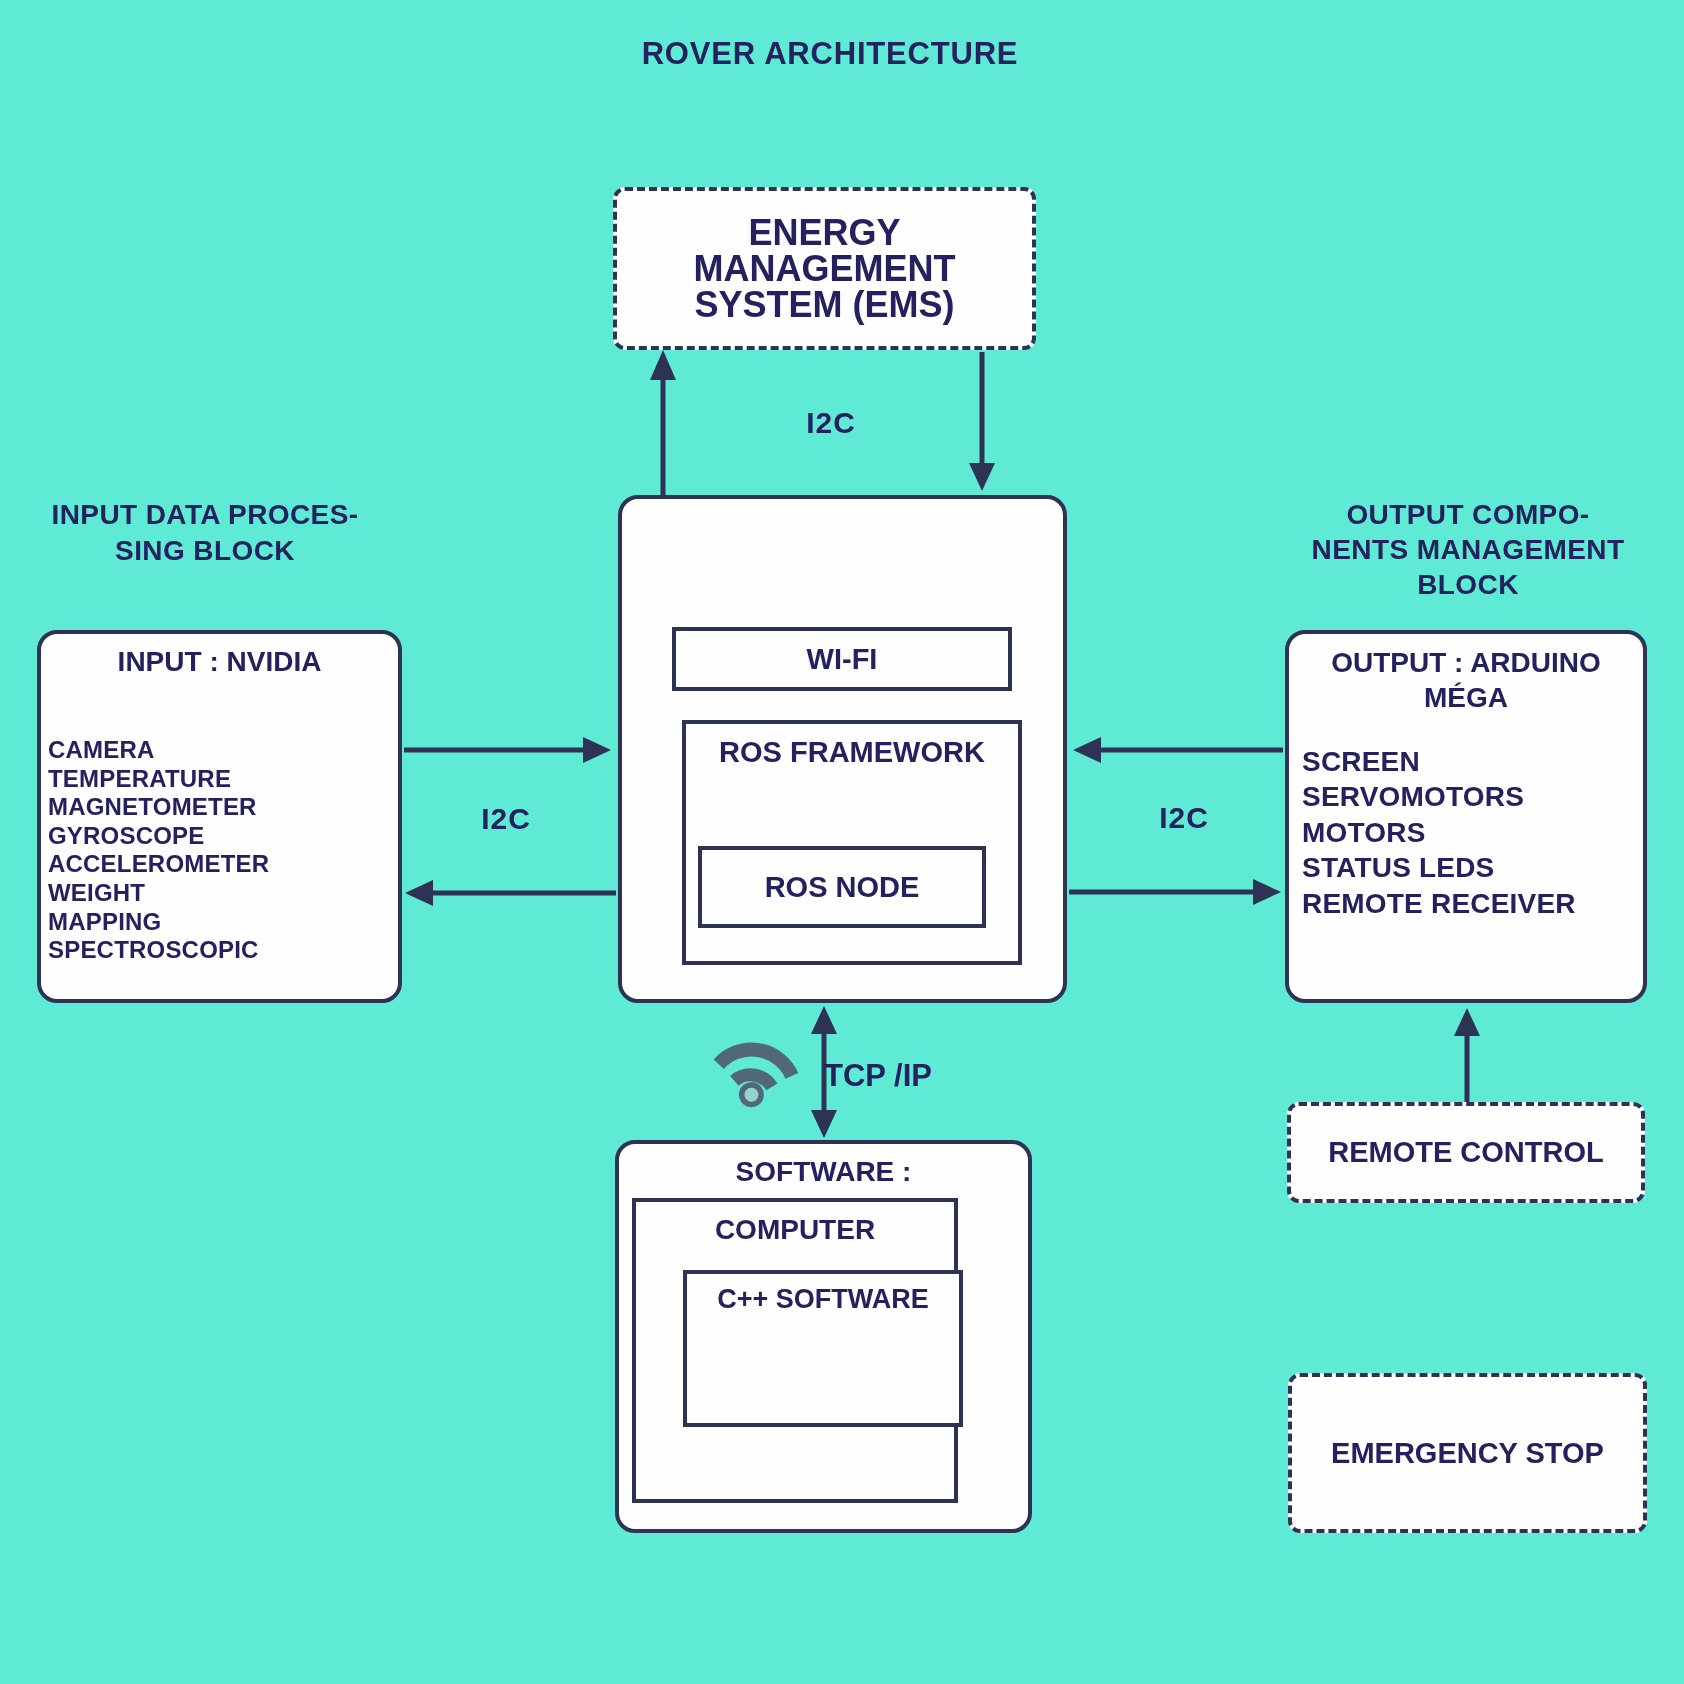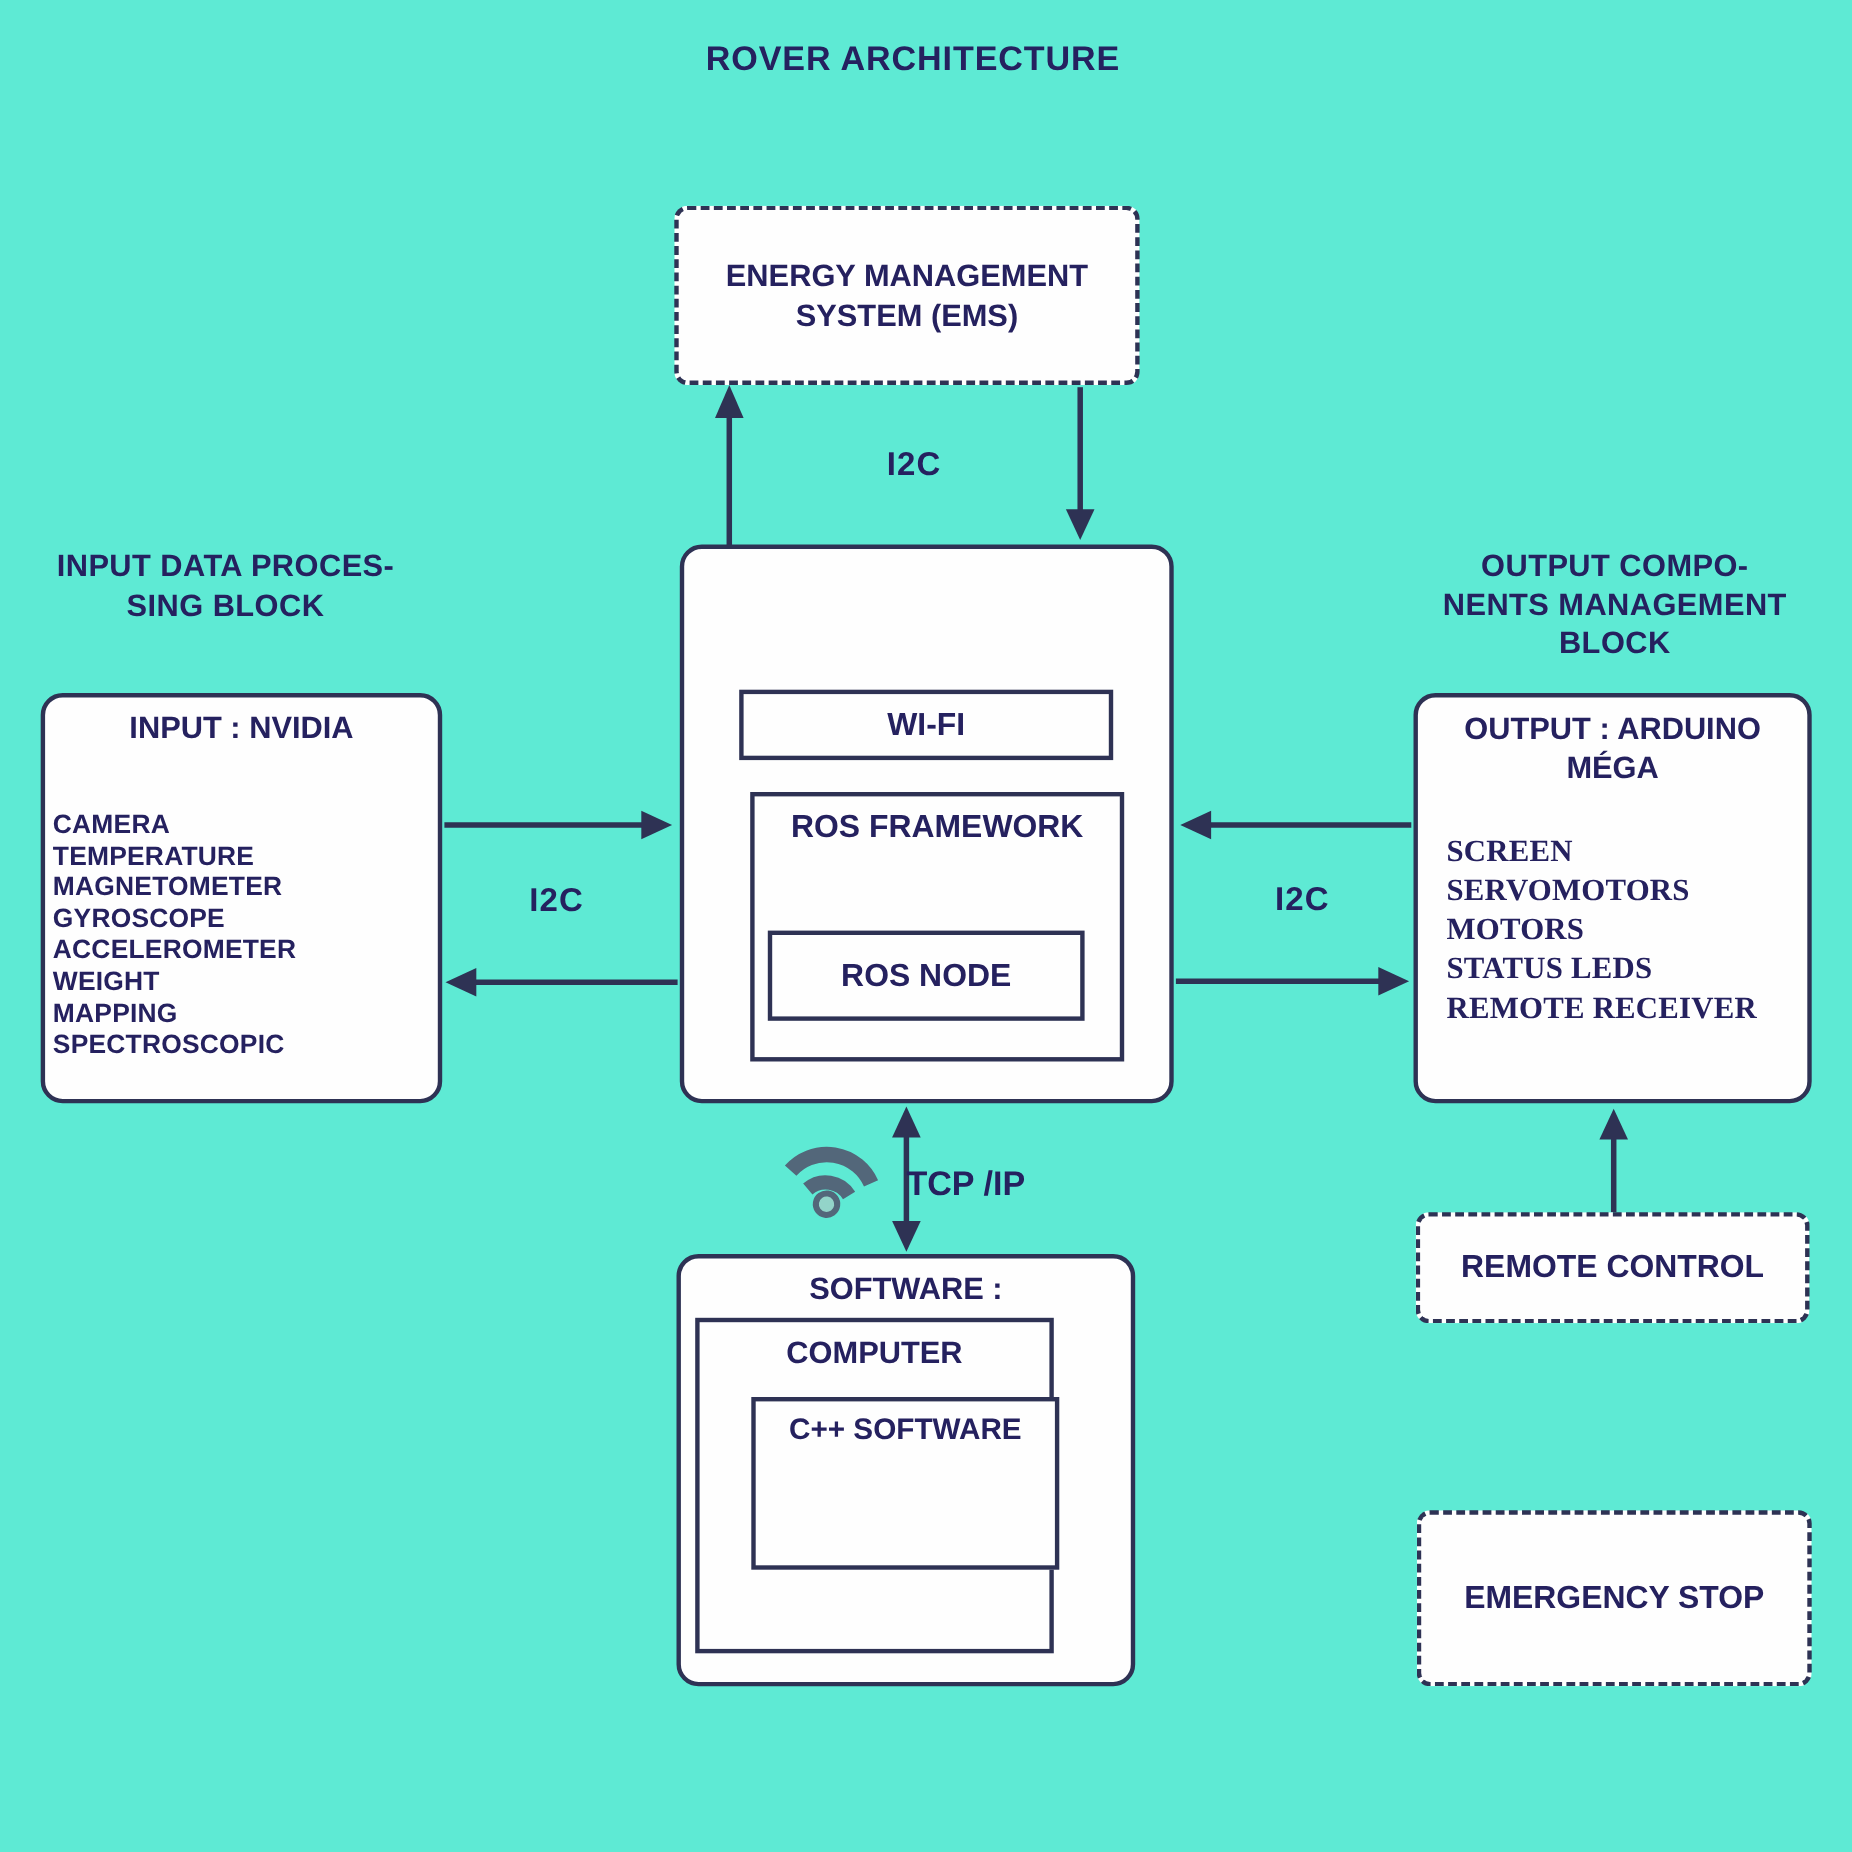--- a/index.html
+++ b/index.html
@@ -15,21 +15,21 @@
   .connectors polygon{fill:#2e3254;}
 
   .title{left:560px;top:36px;width:540px;font-size:31px;letter-spacing:.8px;}
 
   .box{position:absolute;background:#fefefe;box-sizing:border-box;}
   .solid{border:4px solid #2e3254;border-radius:20px;}
   .thin{border:4px solid #2e3254;border-radius:0;}
   .dashed{border:4px dashed #2e3254;border-radius:12px;}
   .flexc{display:flex;align-items:center;justify-content:center;}
 
-  .ems{left:613px;top:187px;width:423px;height:163px;font-size:28px;line-height:36px;}
+  .ems{left:613px;top:187px;width:423px;height:163px;font-size:36px;line-height:36px;}
 
   .hdr{font-size:28px;line-height:36px;letter-spacing:.4px;}
   .hdr-left{left:15px;top:497px;width:380px;}
   .hdr-right{left:1288px;top:497px;width:360px;line-height:35px;}
 
   .input-box{left:37px;top:630px;width:365px;height:373px;}
   .input-title{left:0;top:12px;width:100%;font-size:28px;}
   .input-list{left:7px;top:102px;margin:0;padding:0;list-style:none;font-size:24px;line-height:28.6px;letter-spacing:.2px;}
 
   .central-box{left:618px;top:495px;width:449px;height:508px;}
@@ -40,21 +40,21 @@
   .rosnode-box{left:12px;top:122px;width:288px;height:82px;font-size:29px;}
 
   .i2c{width:110px;font-size:30px;letter-spacing:1px;}
   .i2c-top{left:776px;top:406px;}
   .i2c-left{left:451px;top:802px;}
   .i2c-right{left:1129px;top:801px;}
   .tcpip{left:824px;top:1058px;width:180px;font-size:31px;text-align:left;}
 
   .output-box{left:1285px;top:630px;width:362px;height:373px;}
   .output-title{left:0;top:11px;width:100%;font-size:28px;line-height:35px;}
-  .output-list{left:9px;top:106px;margin:17px;padding:0;list-style:none;font-size:28px;line-height:35.4px;letter-spacing:.2px;font-family:Liberation Serif, serif;}
+  .output-list{left:9px;top:106px;margin:4px;padding:0;list-style:none;font-size:28px;line-height:35.4px;letter-spacing:.2px;}
 
   .software-box{left:615px;top:1140px;width:417px;height:393px;}
   .software-title{left:0;top:12px;width:100%;font-size:28px;}
   .computer-box{left:13px;top:54px;width:326px;height:305px;}
   .computer-title{left:0;top:12px;width:100%;font-size:28px;}
   .cpp-box{left:47px;top:68px;width:280px;height:157px;}
   .cpp-title{left:0;top:10px;width:100%;font-size:27px;}
 
   .remote-box{left:1287px;top:1102px;width:358px;height:101px;font-size:29px;}
   .estop-box{left:1288px;top:1373px;width:359px;height:160px;font-size:29px;}

